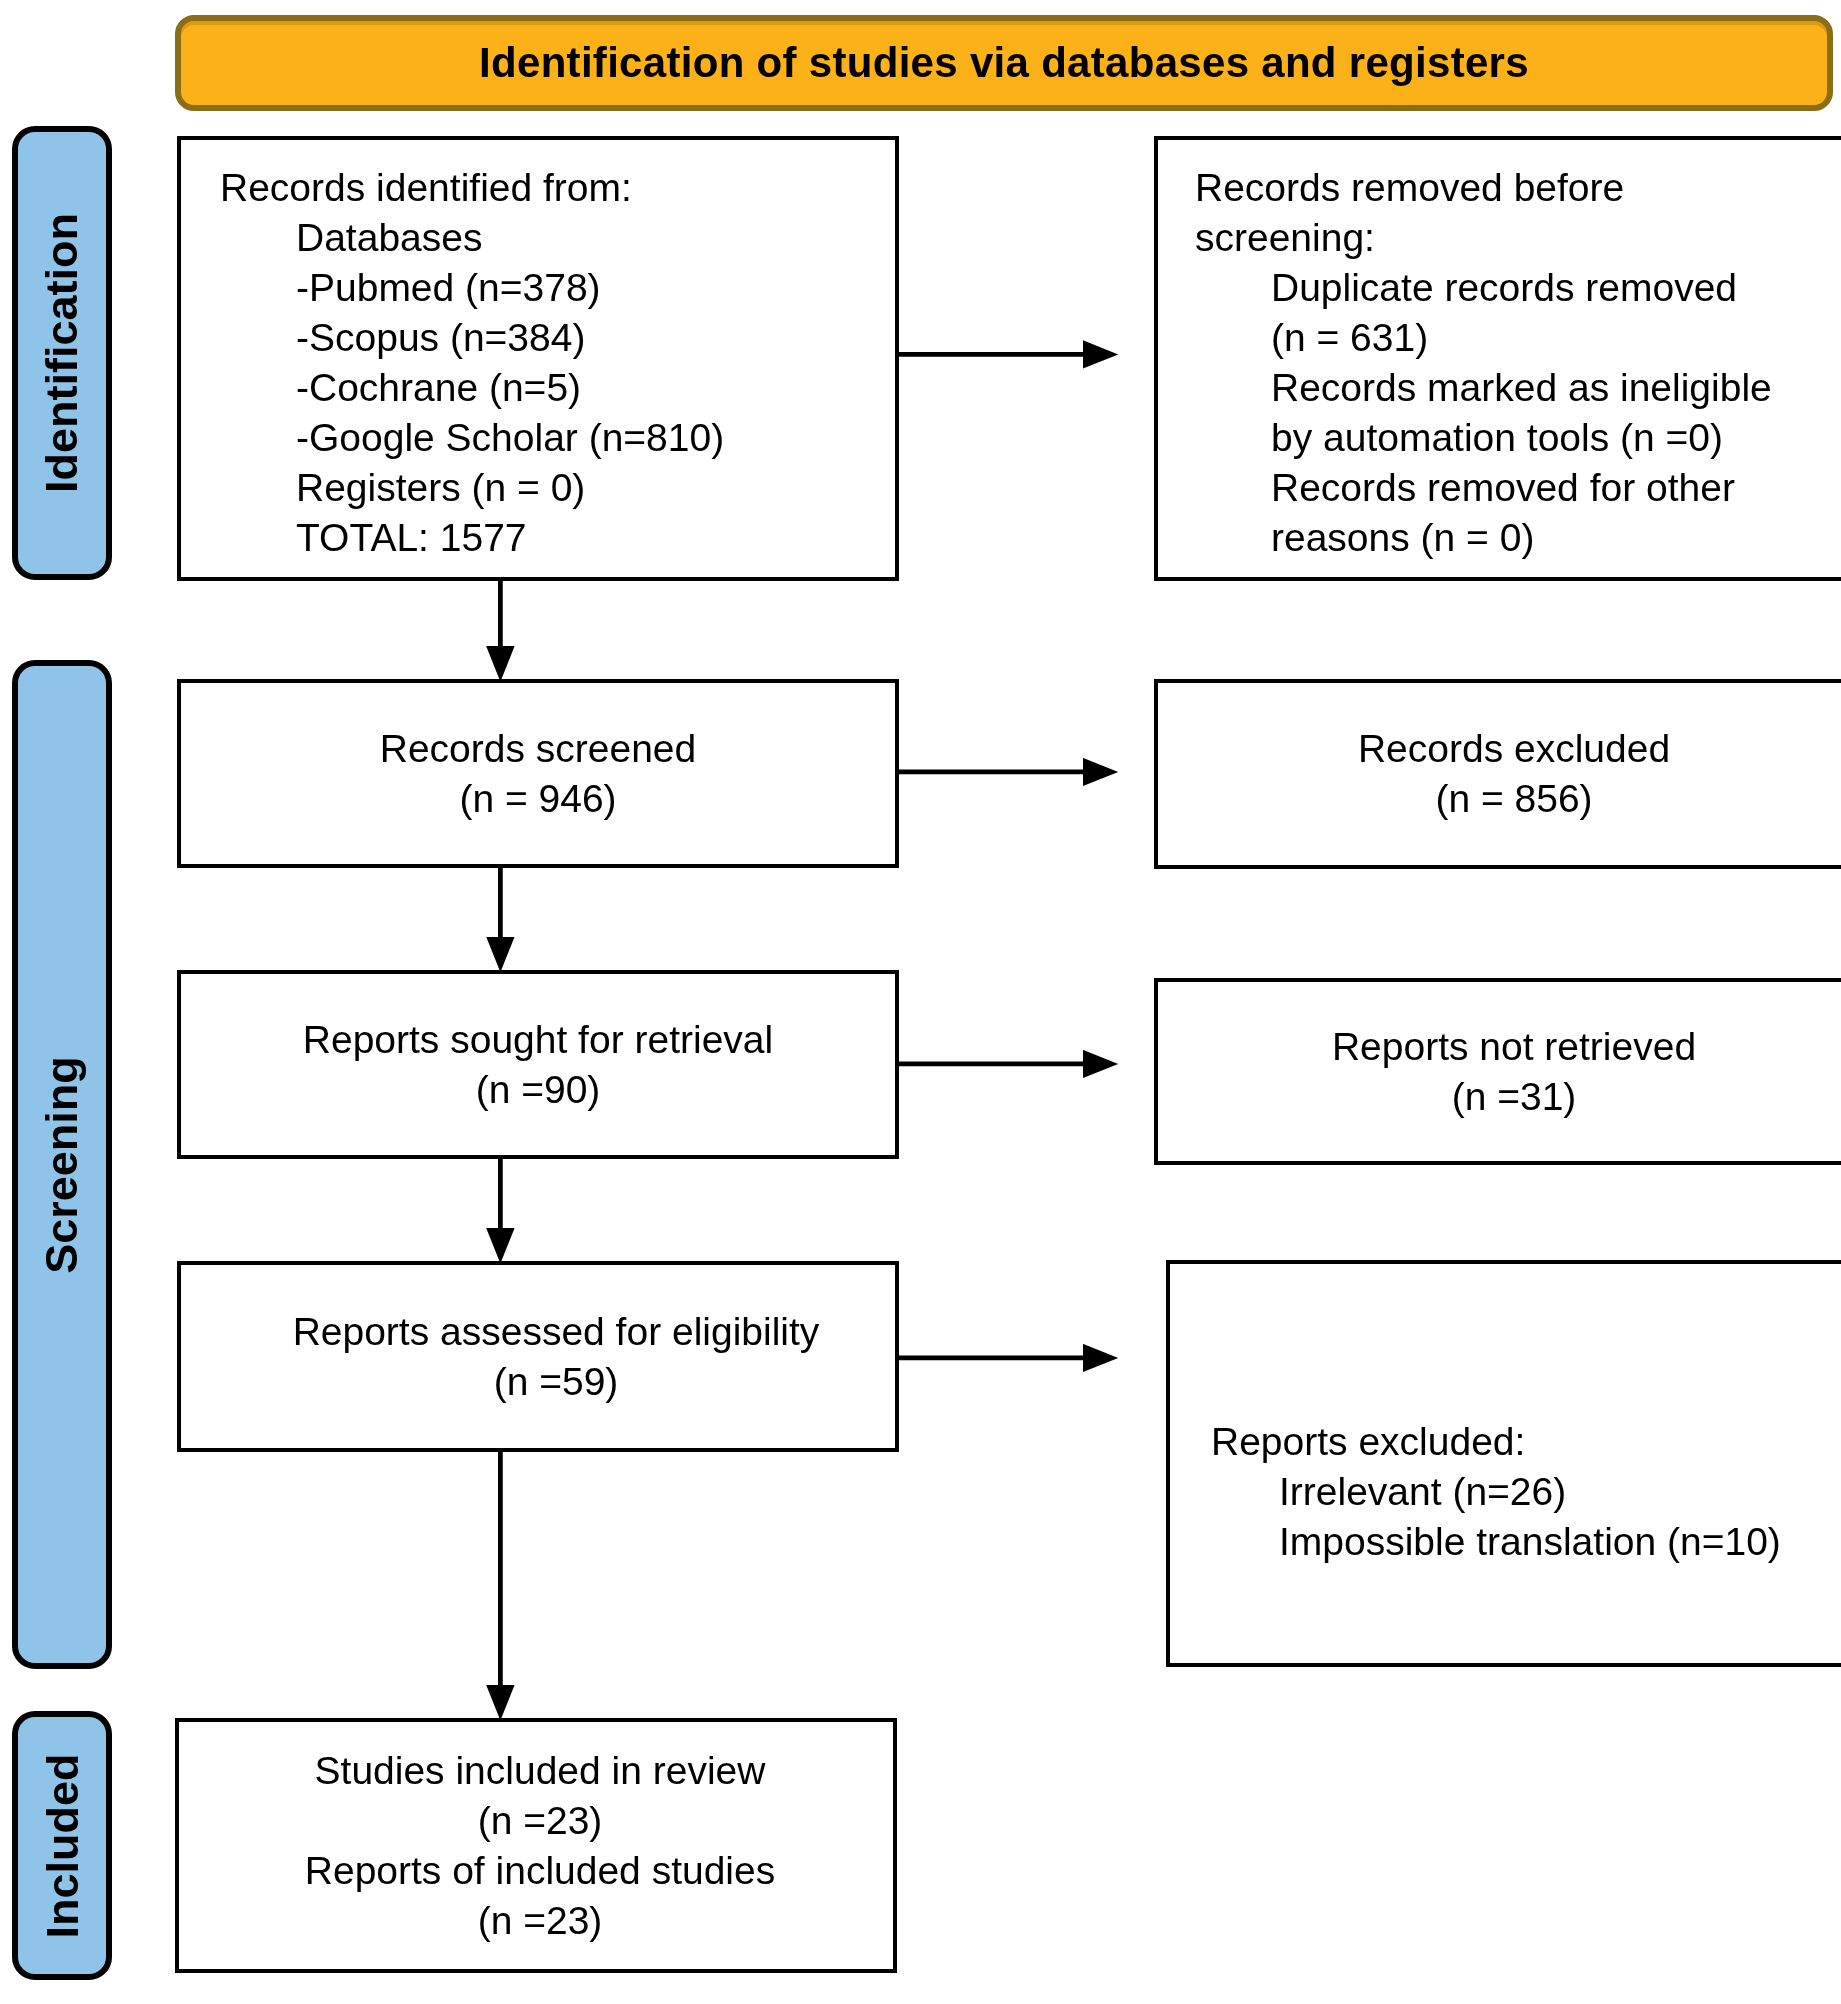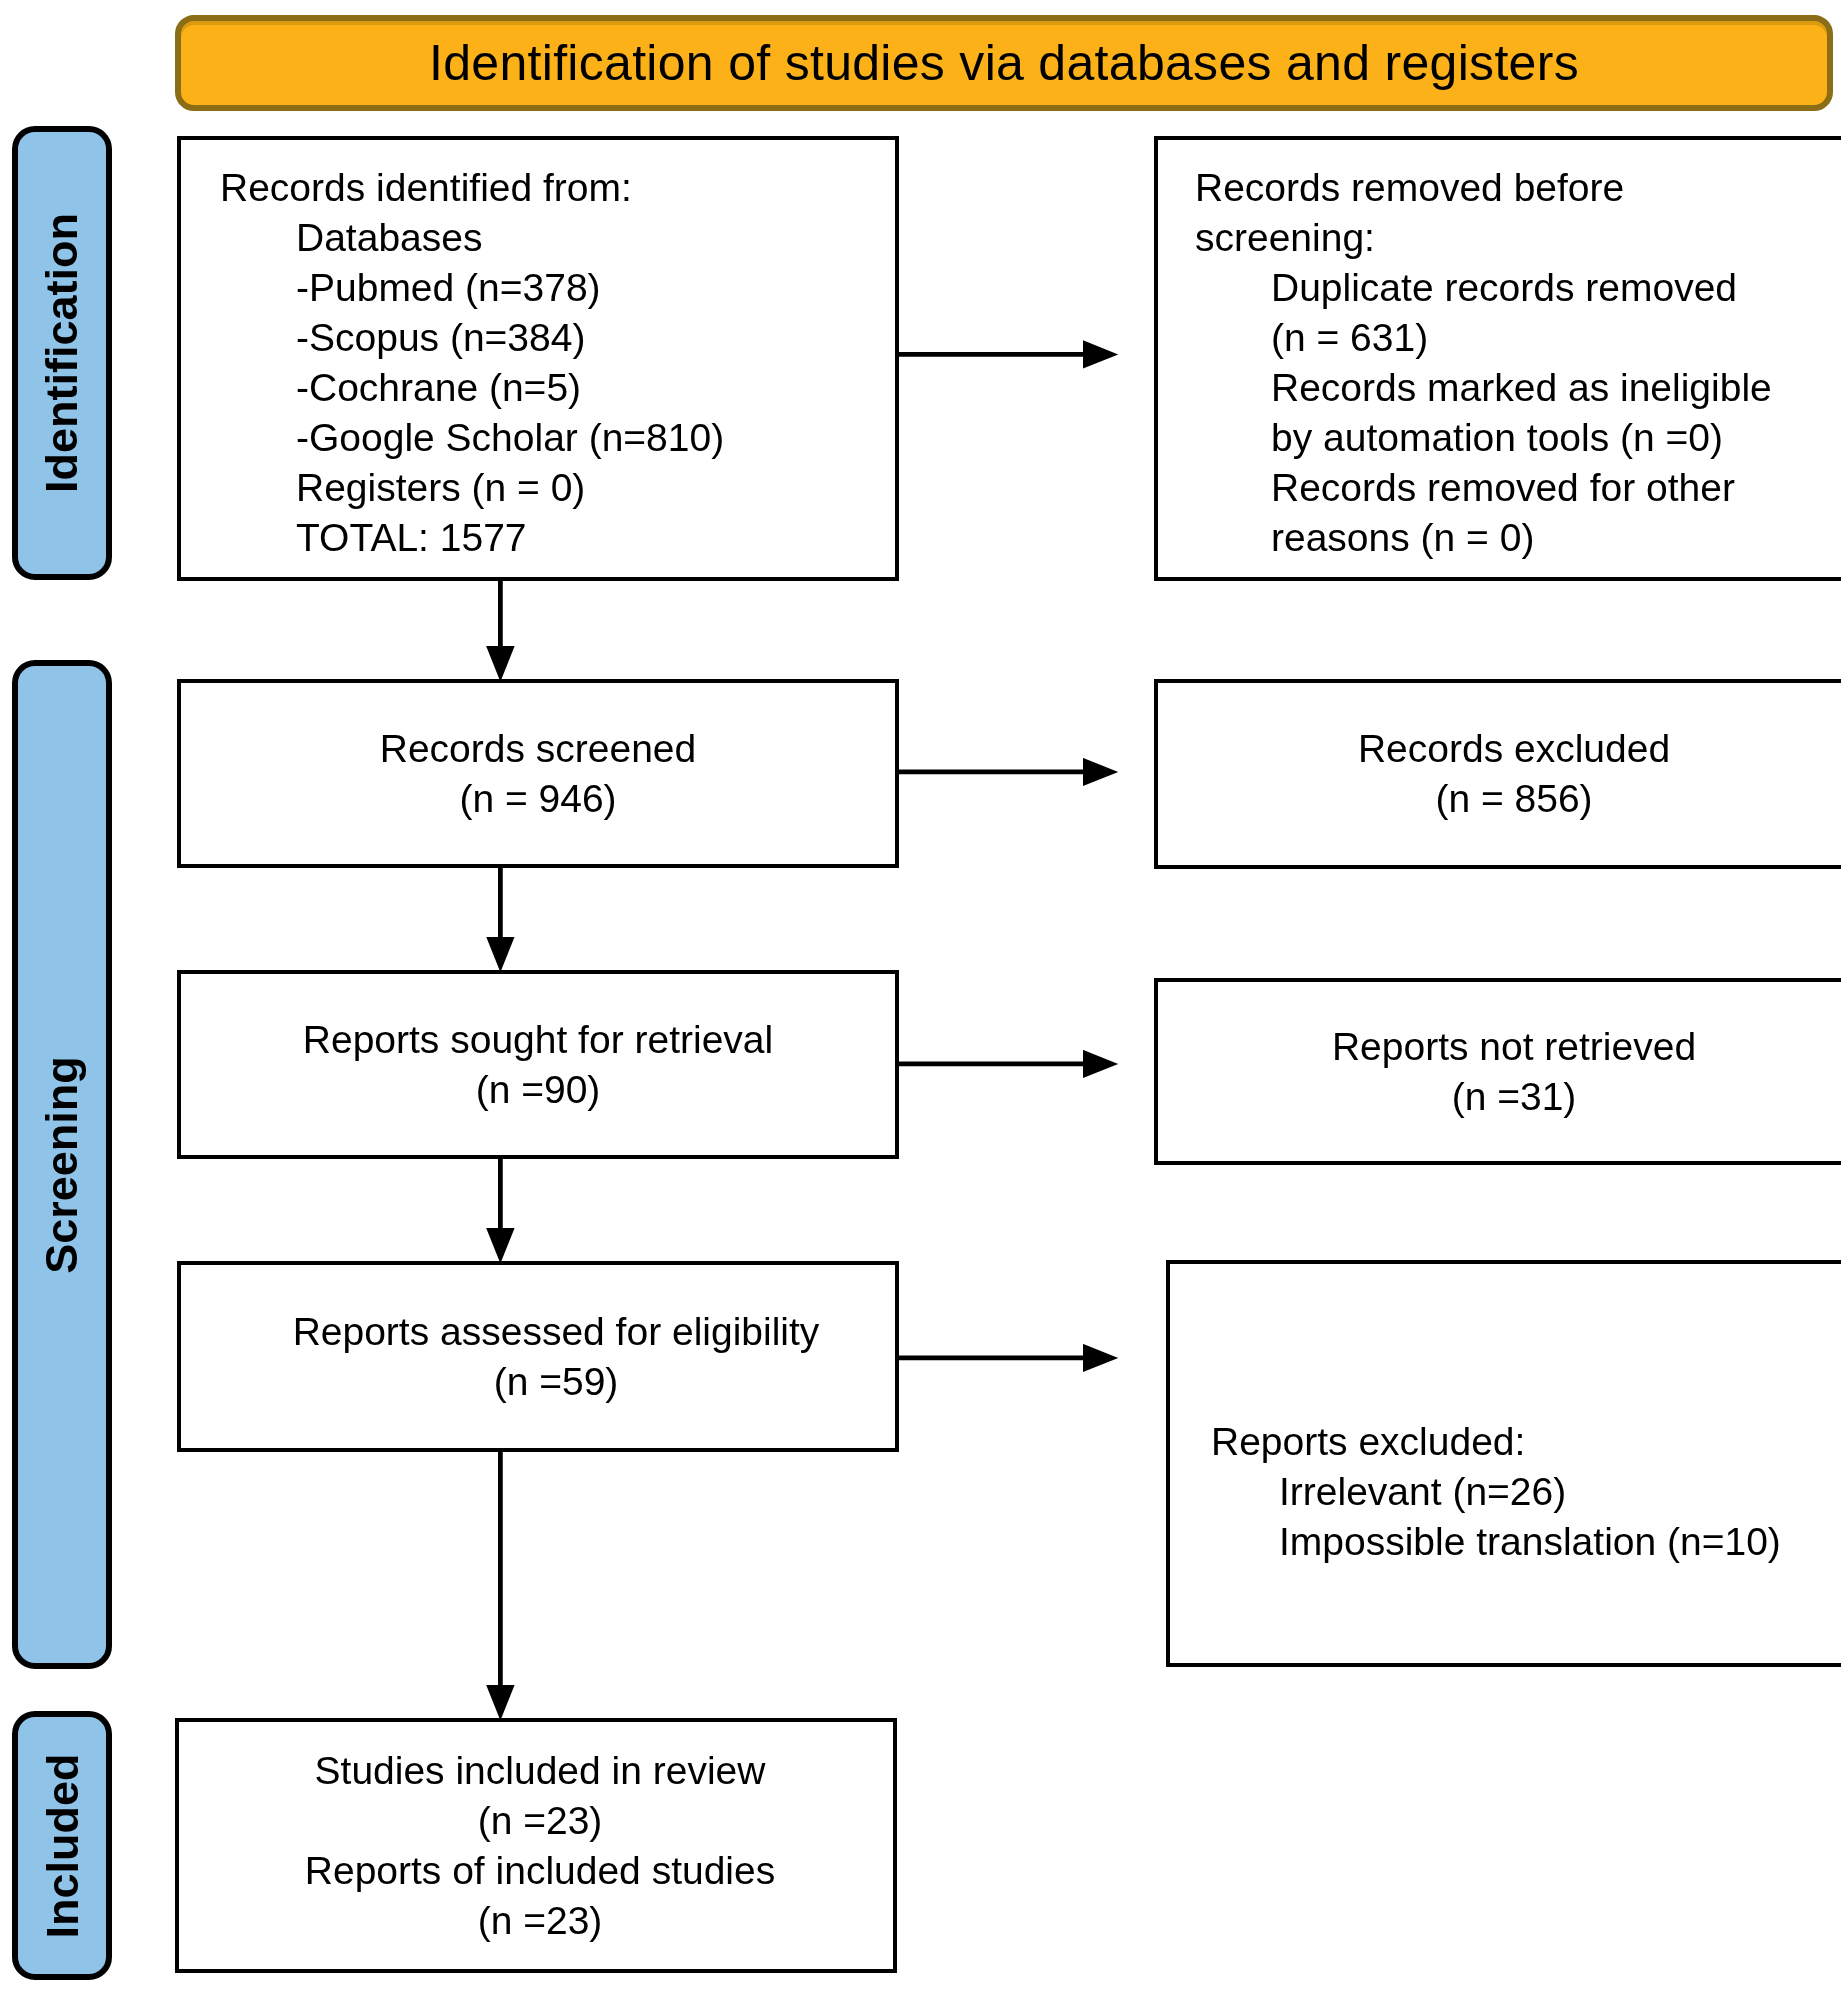--- a/index.html
+++ b/index.html
@@ -20,21 +20,21 @@
 
   
   .banner{
     position:absolute;left:175px;top:15px;width:1658px;height:96px;
     background:var(--banner-fill);
     border:6.8px solid var(--banner-border);
     border-radius:19px;
     display:flex;align-items:center;justify-content:center;
     box-shadow:inset 0 4.1px 0 rgba(120,90,0,0.25);
   }
-  .banner span{font-size:50px;font-weight:normal;letter-spacing:0.3px;text-align:right;}
+  .banner span{font-size:42px;font-weight:bold;letter-spacing:0.3px;text-align:right;}
 
   
   .stage{
     position:absolute;left:12.2px;width:100px;
     background:var(--stage-fill);
     border:6.1px solid var(--line);
     border-radius:23px;
     display:flex;align-items:center;justify-content:center;
     overflow:hidden;
   }

